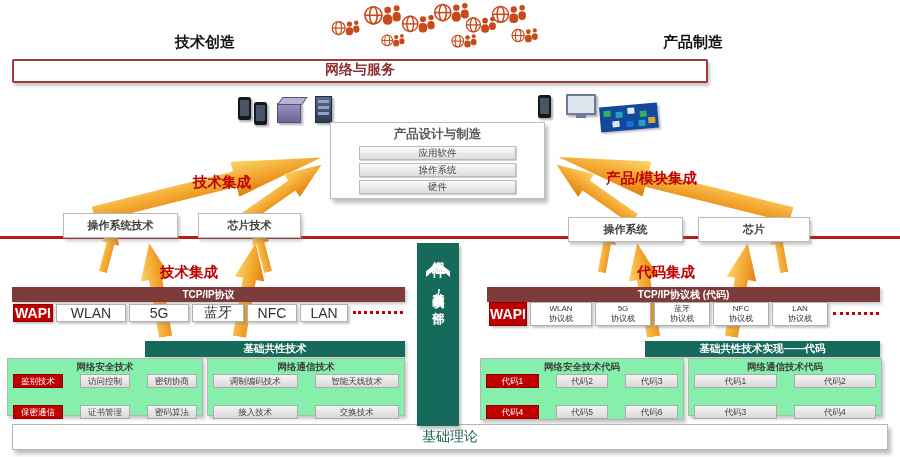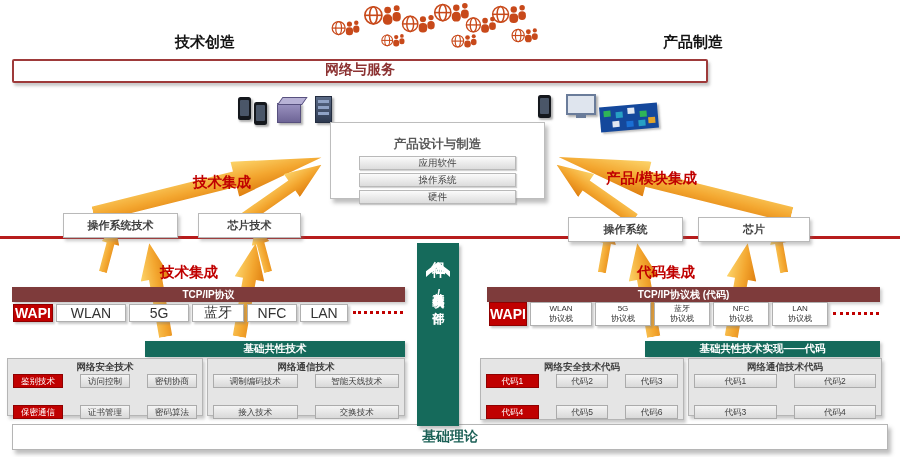--- a/index.html
+++ b/index.html
@@ -1,44 +1,44 @@
 <!DOCTYPE html>
 <html><head>
 <meta charset="utf-8">
 <style>
   *{box-sizing:border-box;margin:0;padding:0}
   body{font-family:"Liberation Sans","DejaVu Sans",sans-serif;background:#fff}
   .canvas{position:relative;width:900px;height:457px;background:#fff;overflow:hidden}
   .top-label{position:absolute;width:130px;text-align:center;font-weight:bold;font-size:15px;color:#141414;z-index:7}
   .network-bar{position:absolute;left:12px;top:59px;width:696px;height:24px;background:#fff;border:2px solid #9e3a3a;border-radius:2px;display:flex;align-items:flex-start;justify-content:center;font-weight:bold;font-size:14px;color:#8c3232;box-shadow:2px 3px 3px rgba(120,120,120,.4);z-index:6}
-  .design-box{position:absolute;left:330px;top:122px;width:215px;height:77px;background:#fff;border:1px solid #bdbdbd;box-shadow:3px 4px 4px rgba(110,110,110,.45);z-index:6;padding:13px 12px}
+  .design-box{position:absolute;left:330px;top:122px;width:215px;height:77px;background:#fff;border:1px solid #bdbdbd;box-shadow:3px 4px 4px rgba(110,110,110,.45);z-index:6;padding:3px 12px}
   .design-title{text-align:center;font-size:12.5px;font-weight:bold;color:#595959;height:17px}
   .layerbar{height:14px;margin:3px 16px;background:linear-gradient(#fbfbfb,#dcdcdc);border:1px solid #b9b9b9;text-align:center;font-size:9.5px;line-height:12px;color:#404040;box-shadow:1px 1px 1px rgba(130,130,130,.35)}
   .redlabel{position:absolute;color:#c00000;font-weight:bold;font-size:14.5px;white-space:nowrap;z-index:7}
   .wbox{position:absolute;background:#fff;border:1px solid #b9b9b9;display:flex;align-items:center;justify-content:center;font-size:11px;font-weight:bold;color:#404040;box-shadow:2px 3px 3px rgba(120,120,120,.4);z-index:5}
   .redline{position:absolute;left:0;top:236px;width:900px;height:3px;background:#b71c1c;z-index:2}
   .vcol{position:absolute;left:417px;top:243px;width:42px;height:183px;background:#156a5b;z-index:6;display:flex;flex-direction:column;align-items:center;box-shadow:2px 3px 3px rgba(100,100,100,.4);padding-top:7px}
   .vtext{writing-mode:vertical-lr;text-orientation:upright;color:#fff;font-weight:bold;letter-spacing:3px}
   .vtext.small{font-size:12px;letter-spacing:1px}
   .vtext.big{font-size:13.5px}
   .chev{width:24px;height:15px;background:#fff;clip-path:polygon(0 100%,50% 32%,100% 100%,100% 62%,50% 0,0 62%);margin:6px 0;flex:none}
   .pheader{position:absolute;height:15px;background:#7e3b3b;color:#fff;font-size:10px;font-weight:bold;display:flex;align-items:center;justify-content:center;z-index:5;box-shadow:2px 2px 3px rgba(120,120,120,.4)}
   .pbox{position:absolute;background:#fff;border:1px solid #b0b0b0;display:flex;align-items:center;justify-content:center;font-size:14px;color:#333;z-index:5;box-shadow:2px 2px 2px rgba(120,120,120,.4);text-align:center}
   .pbox.red{background:#c00000;color:#fff;font-weight:bold;border-color:#8f0000}
   .pbox.two{white-space:pre-line;font-size:8px;line-height:1.2}
   .dots{position:absolute;border-top:3px dotted #c00000;z-index:5}
   .fheader{position:absolute;height:16px;background:#156a5b;color:#fff;font-weight:bold;font-size:10.5px;display:flex;align-items:center;justify-content:center;z-index:5;box-shadow:2px 2px 3px rgba(120,120,120,.4)}
-  .fbox{position:absolute;background:#e5e5e5;border:1px solid #b5b5b5;box-shadow:2px 3px 3px rgba(120,120,120,.4);z-index:5;padding:2px 5px}
+  .fbox{position:absolute;background:#86efac;border:1px solid #b5b5b5;box-shadow:2px 3px 3px rgba(120,120,120,.4);z-index:5;padding:2px 5px}
   .ftitle{text-align:center;font-size:9.5px;font-weight:bold;color:#3d3d3d;height:13px}
   .fgrid{display:grid;gap:17px}
   .c3{grid-template-columns:repeat(3,1fr)}
   .c2{grid-template-columns:repeat(2,1fr)}
   .fitem{height:14px;line-height:12px;text-align:center;font-size:8.5px;color:#3d3d3d;background:linear-gradient(#f4f4f4,#d9d9d9);border:1px solid #ababab}
   .fitem.red{background:#c00000;color:#fff;border-color:#8f0000}
-  .bottom-bar{position:absolute;left:12px;top:424px;width:876px;height:26px;background:#fff;border:1px solid #b5b5b5;display:flex;align-items:center;justify-content:center;font-size:14px;font-weight:bold;color:#1c6157;box-shadow:3px 4px 4px rgba(110,110,110,.45);z-index:5}
+  .bottom-bar{position:absolute;left:12px;top:424px;width:876px;height:26px;background:#fff;border:1px solid #b5b5b5;display:flex;align-items:center;justify-content:center;font-size:14px;font-weight:normal;color:#1c6157;box-shadow:3px 4px 4px rgba(110,110,110,.45);z-index:5}
   .arrow{position:absolute;background:linear-gradient(180deg,#fcd46a,#f3a62f 55%,#df7f10);clip-path:polygon(0 28%,62% 28%,62% 0,100% 50%,62% 100%,62% 72%,0 72%);z-index:3;filter:drop-shadow(1px 1px 1px rgba(0,0,0,.3))}
   .arrow.left{clip-path:polygon(100% 28%,38% 28%,38% 0,0 50%,38% 100%,38% 72%,100% 72%)}
   .crowd{position:absolute;left:328px;top:0;width:224px;height:60px;z-index:1}
   
   .phone{position:absolute;width:13px;height:23px;background:#15181d;border-radius:2.5px;z-index:4;box-shadow:1.5px 2px 2px rgba(100,100,100,.5)}
   .phone::after{content:"";position:absolute;left:2px;top:3px;right:2px;bottom:4px;background:#4a5668;border-radius:1px}
   .cube{position:absolute;width:24px;height:20px;background:linear-gradient(#9a92c0,#6e6596);border:1px solid #57507e;z-index:4;box-shadow:1.5px 2px 2px rgba(100,100,100,.5)}
   .cube::before{content:"";position:absolute;left:-1px;top:-7px;width:23px;height:6px;background:#b8b2d6;border:1px solid #57507e;transform:skewX(-35deg);transform-origin:bottom left}
   .tower{position:absolute;width:17px;height:27px;background:linear-gradient(#5a6a86,#2e3a50);border:1px solid #232d40;z-index:4;box-shadow:1.5px 2px 2px rgba(100,100,100,.5)}
   .tower::after{content:"";position:absolute;left:2px;top:3px;right:2px;height:3px;background:#8fa2c4;box-shadow:0 6px 0 #8fa2c4,0 12px 0 #8fa2c4}

